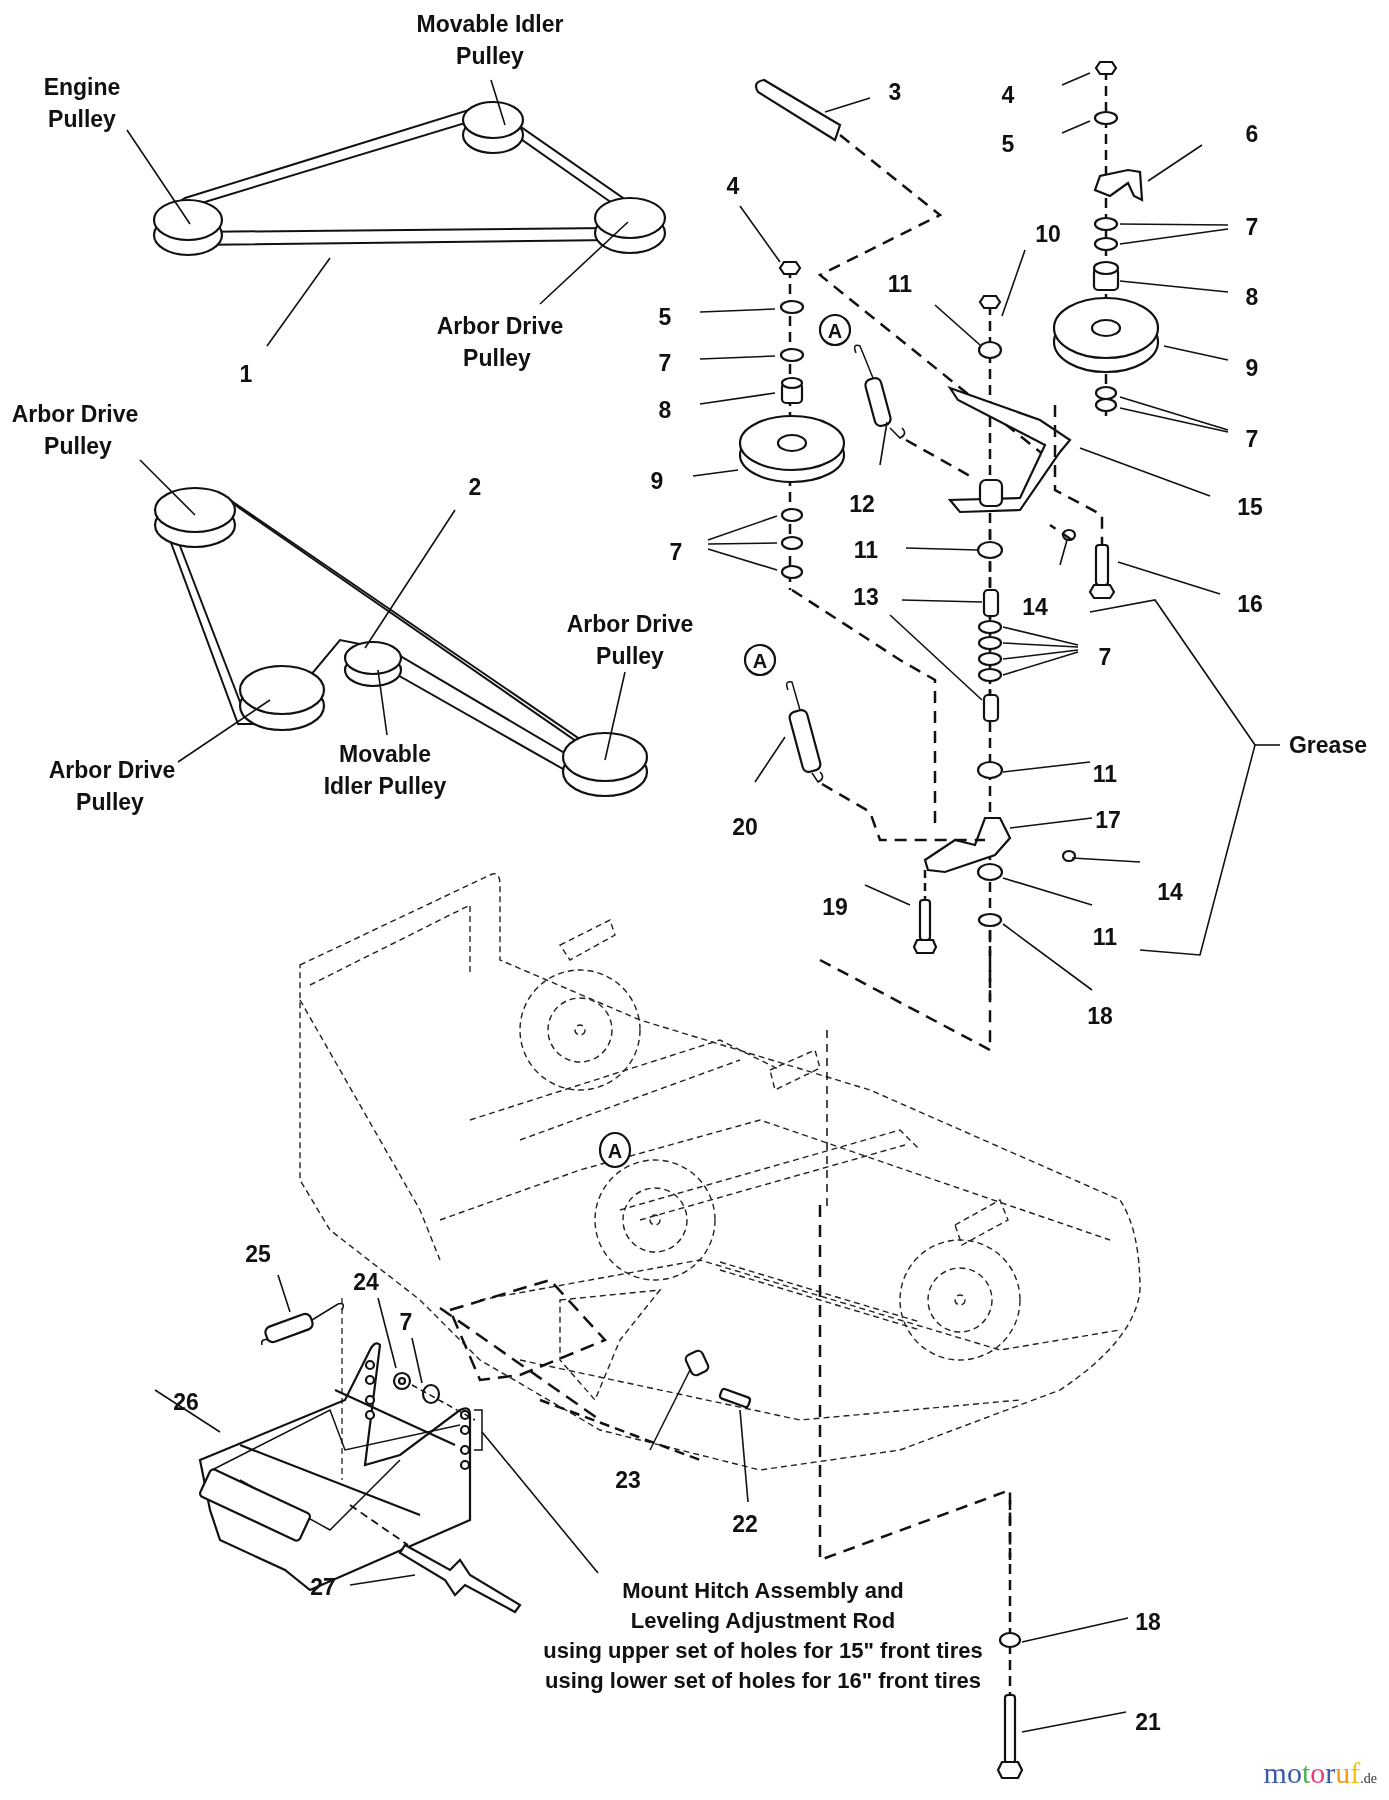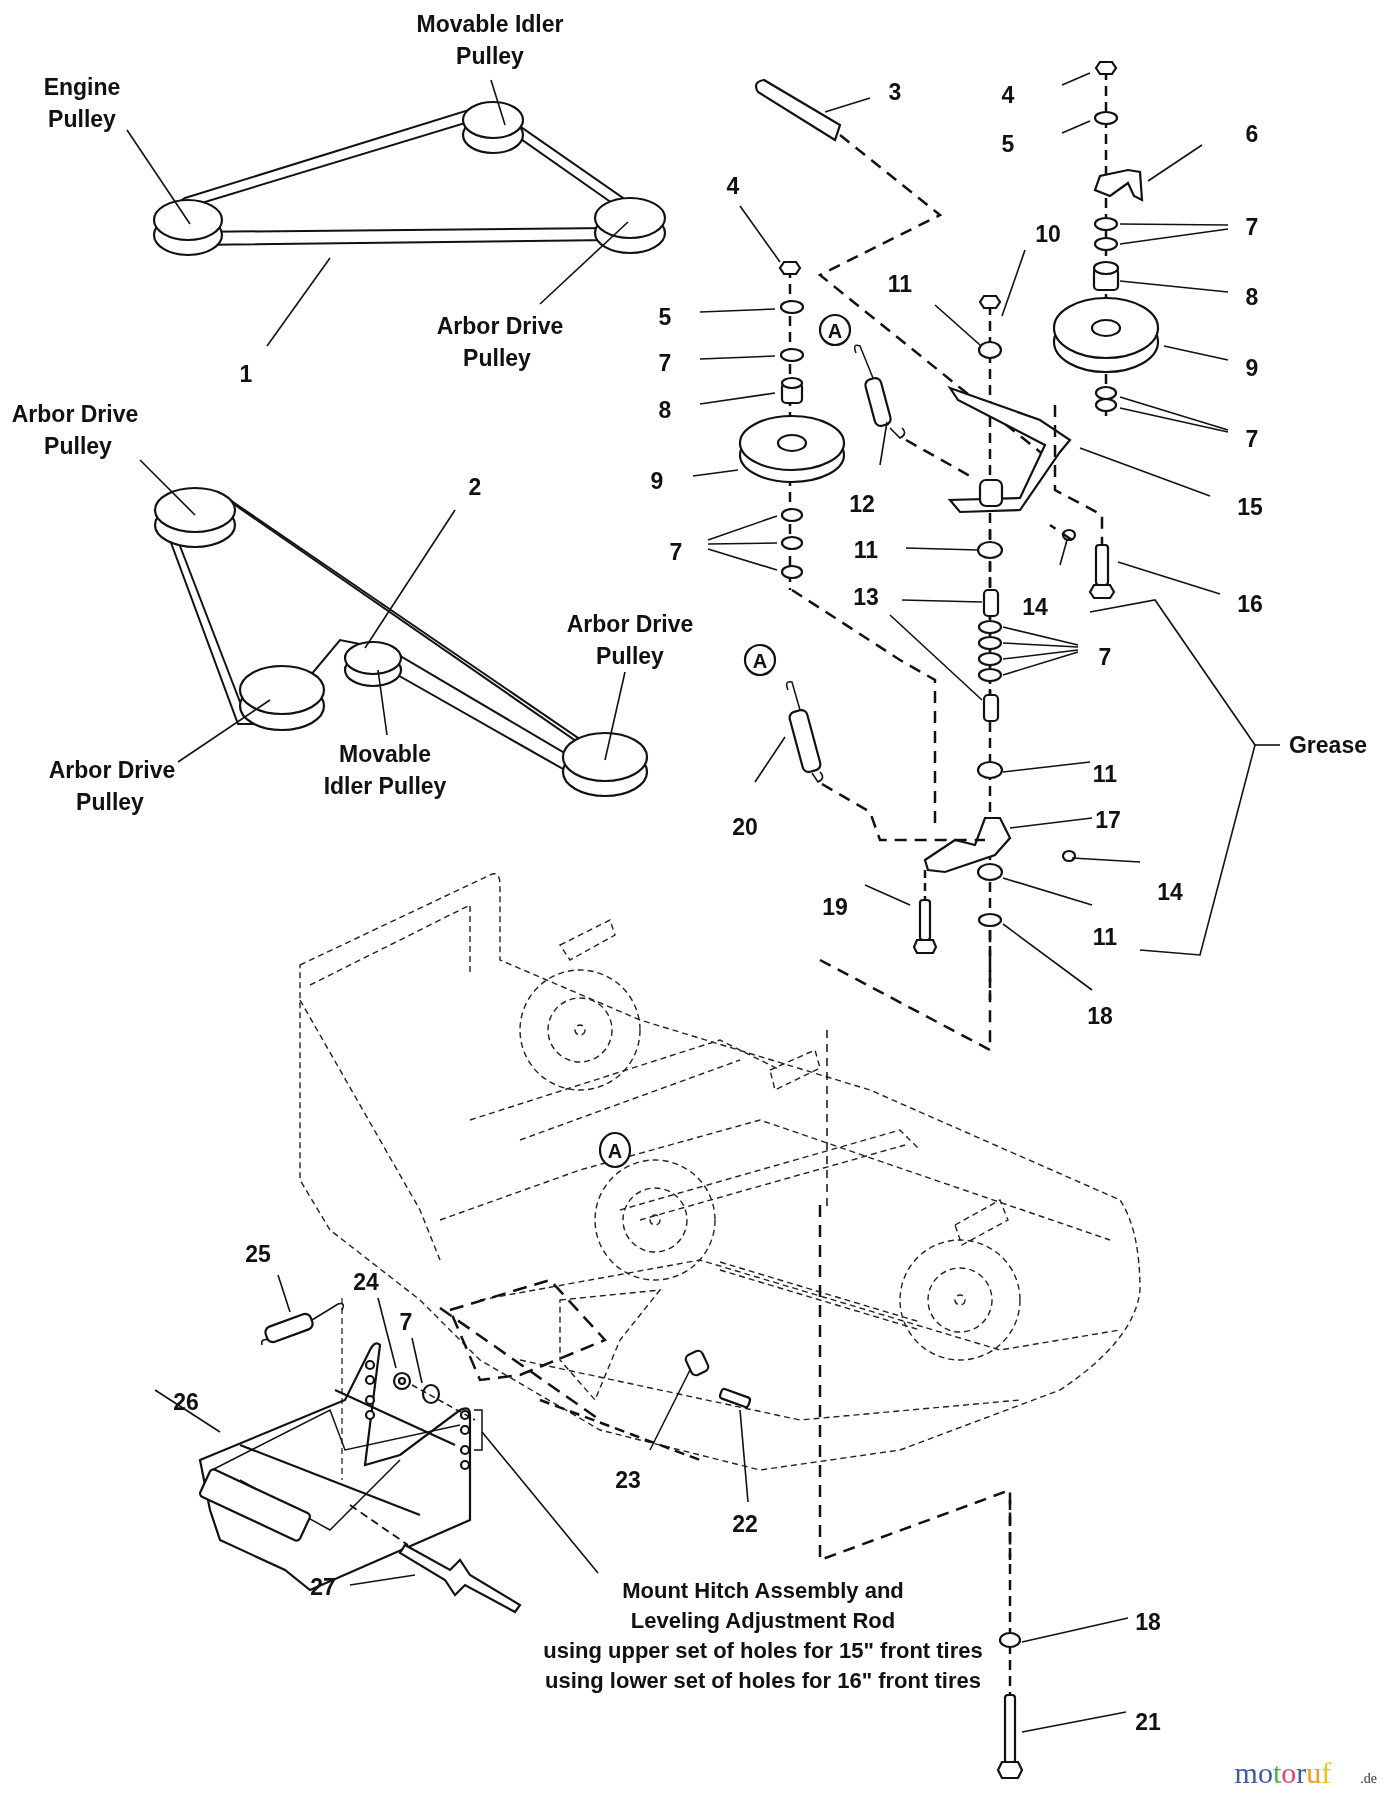--- a/index.html
+++ b/index.html
@@ -11,21 +11,21 @@
   .part { fill: #fff; stroke: #111; stroke-width: 2.2; }
   .thin { fill: none; stroke: #111; stroke-width: 1.5; }
   .belt { fill: none; stroke: #111; stroke-width: 2; }
   .dash { fill: none; stroke: #111; stroke-width: 2.5; stroke-dasharray: 12 8; }
   .deck { fill: none; stroke: #222; stroke-width: 1.4; stroke-dasharray: 6 4; }
   .leader { stroke: #111; stroke-width: 1.6; fill: none; }
   .callout-circle { fill: #fff; stroke: #111; stroke-width: 2.2; }
   .callout-text { font-family: "Liberation Sans", sans-serif; font-weight: bold; font-size: 20px; fill: #111; text-anchor: middle; }
   .wm { position: absolute; right: 12px; bottom: 10px; font-family: "Liberation Serif", serif; font-size: 30px; }
   .wm span { display: inline-block; }
-  .wm .tld { font-size: 14px; color: #333; margin-left: 29px; }
+  .wm .tld { font-size: 14px; color: #333; }
 </style>
 </head>
 <body>
 
 <svg id="diagram" viewBox="0 0 1389 1800" xmlns="http://www.w3.org/2000/svg">
 
   <g>
 
     <path class="belt" d="M185 198 L488 104 L623 198 L613 240 L190 245 Q158 242 160 215 Z"></path>
     <path class="belt" d="M195 205 L488 116 L612 203"></path>

